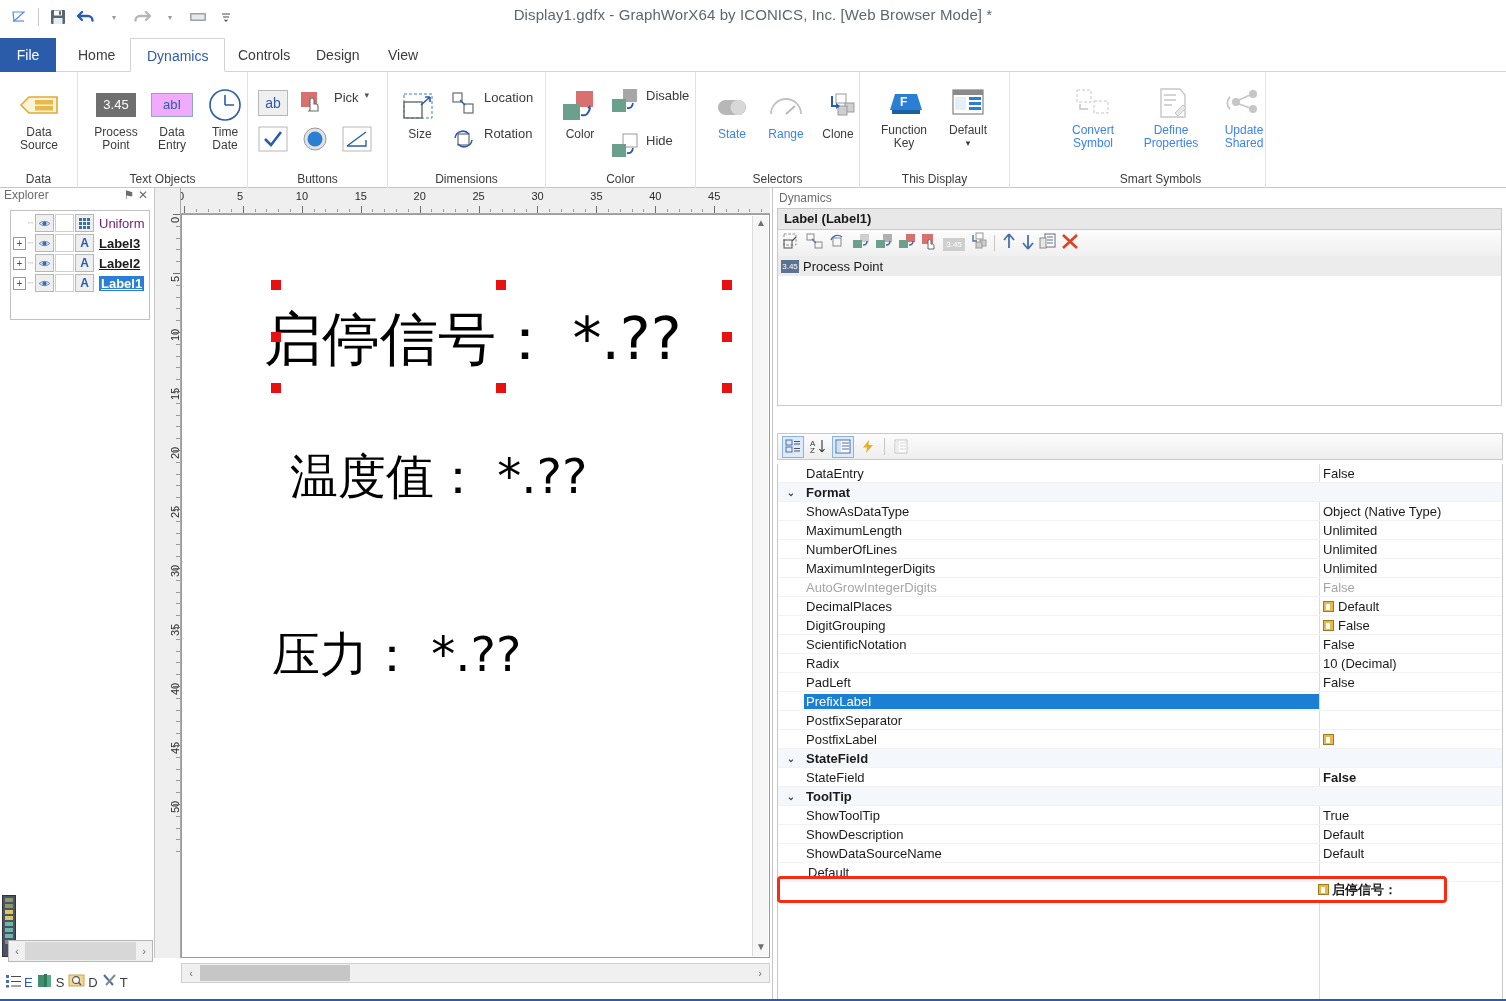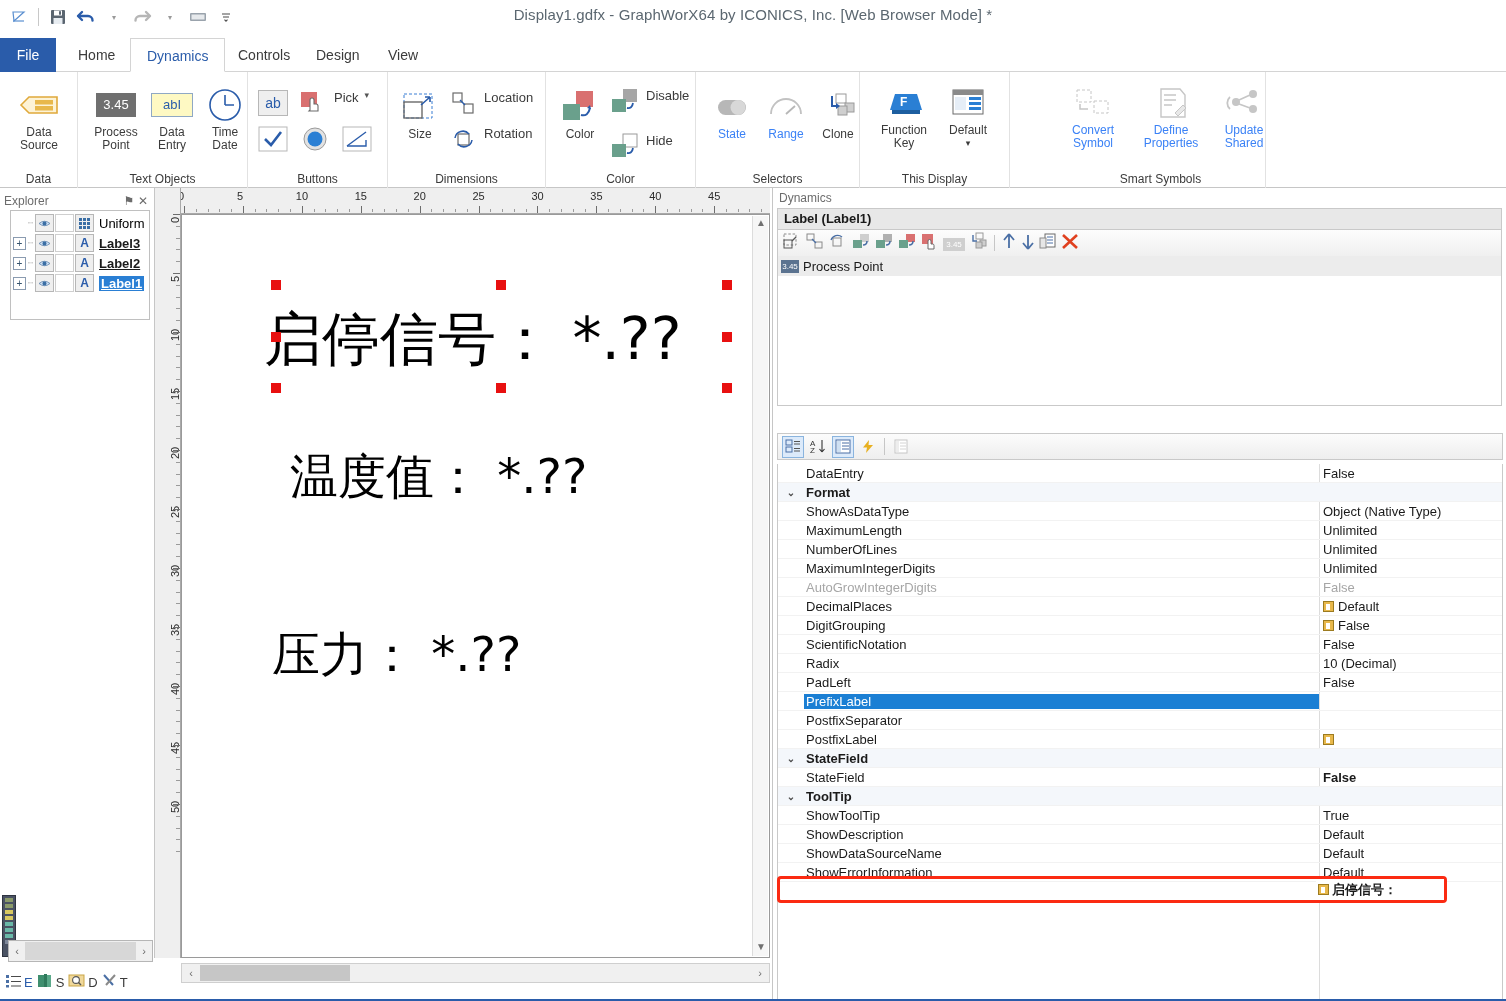--- a/index.html
+++ b/index.html
@@ -33,35 +33,35 @@
       font-size:12px; color:#3b3b3b;}
   .bigbtn{ position:absolute; text-align:center; width:64px; font-size:12px; color:#3b3b3b; cursor:default;}
   .bigbtn .ic{ height:42px; display:flex; align-items:center; justify-content:center;}
   .bigbtn .tx{ line-height:13px;}
   .bigbtn.dis{ color:#3b82f6;}
   .smallrow{ position:absolute; display:flex; gap:6px; font-size:13px;
       color:#3b3b3b; cursor:default;}
   
   .explorer{ position:absolute; left:0; top:188px; width:155px; height:770px; background:#fff;
       border-right:1px solid #c6c6c6;}
-  .exp-head{ height:20px; display:flex; align-items:flex-end; padding:0 4px; font-size:12px; color:#6c6c6c;}
+  .exp-head{ height:20px; display:flex; align-items:flex-start; padding:0 4px; font-size:12px; color:#6c6c6c;}
   .exp-head .t{ flex:1; }
   .exp-head .b{ width:14px; text-align:center; color:#6c6c6c; cursor:default;}
   .exp-tree{ position:absolute; left:10px; top:22px; width:140px; height:110px;
       border:1px solid #c0c0c0; background:#fff; padding-top:2px;}
   .trow{ height:20px; display:flex; align-items:center; font-size:13px;}
   .tplus{ width:13px; height:13px; border:1px solid #8a9bb0; background:#fff; font-size:10px;
      line-height:11px; text-align:center; color:#36546e; margin-left:2px; cursor:default;}
   .tspace{ width:15px;}
   .tdots{ width:9px; text-align:center; color:#999; font-size:9px;}
   .tico{ width:19px; height:18px; border:1px solid #b7b7b7; background:#efefef; display:flex;
      align-items:center; justify-content:center; margin-right:1px;}
   .tgap{ width:19px; height:18px; border:1px solid #cfcfcf; background:#fff; margin-right:1px;}
   .tlabel{ margin-left:4px; color:#1a1a1a; font-weight:bold; text-decoration:underline; }
-  .tlabel.plain{ font-weight:normal; text-decoration:none; color:#000000;}
+  .tlabel.plain{ font-weight:normal; text-decoration:none; color:#701a75;}
   .tlabel.sel{ background:#2a7fd4; color:#fff; padding:0 2px;}
   
   .ruler-h{ position:absolute; left:180px; top:188px; width:590px; height:26px; background:#efefef;
      border-bottom:1px solid #a9a9a9; font-size:11px; color:#333;}
   .ruler-v{ position:absolute; left:155px; top:188px; width:26px; height:770px; background:#efefef;
      border-right:1px solid #a9a9a9; font-size:11px; color:#333;}
   .rtick{ position:absolute; background:#6d6d6d;}
   .rnum{ position:absolute; font-size:11px; color:#2b2b2b;}
   .rnum.v{ transform:rotate(-90deg); transform-origin:left top; white-space:nowrap;}
   .canvas{ position:absolute; left:181px; top:214px; width:589px; height:744px; background:#fff;
@@ -206,21 +206,21 @@
   <div class="group" style="left:78px;width:170px;">
     <div class="bigbtn" style="left:6px;top:12px;">
       <div class="ic">
         <div style="width:40px;height:24px;background:#6f6f6f;color:#fff;font-size:13px;line-height:24px;text-align:center;">3.45</div>
       </div>
       <div class="tx">Process</div>
       <div class="tx">Point</div>
     </div>
     <div class="bigbtn" style="left:62px;top:12px;">
       <div class="ic">
-        <div style="width:42px;height:24px;background:#fef9c3;border:1px solid #8fa8c4;color:#2a5caa;font-size:13px;line-height:22px;text-align:center;">abI</div>
+        <div style="width:42px;height:24px;background:#f0abfc;border:1px solid #8fa8c4;color:#2a5caa;font-size:13px;line-height:22px;text-align:center;">abI</div>
       </div>
       <div class="tx">Data</div>
       <div class="tx">Entry</div>
     </div>
     <div class="bigbtn" style="left:115px;top:12px;">
       <div class="ic">
         <svg width="36" height="36" viewBox="0 0 36 36">
             <circle cx="18" cy="18" r="15" fill="#fff" stroke="#2a5caa" stroke-width="1.6"></circle>
             <path d="M18 18 V8 M18 18 H27" stroke="#2a5caa" stroke-width="1.6"></path>
           </svg>
@@ -999,21 +999,20 @@
       </div>
       <div class="grow">
         <div class="gutter"></div>
         <div class="pname">ShowDataSourceName</div>
         <div class="pval">
           <span>Default</span>
         </div>
       </div>
       <div class="grow">
         <div class="gutter"></div>
-        <div class="pname">ShowErrorInformation</div>
         <div class="pval">
           <span>Default</span>
         </div>
       </div>
     </div>
 
   <div class="redbox"></div>
   <div class="valedit">
     <span class="bindico"></span>
     <span>启停信号：</span>

